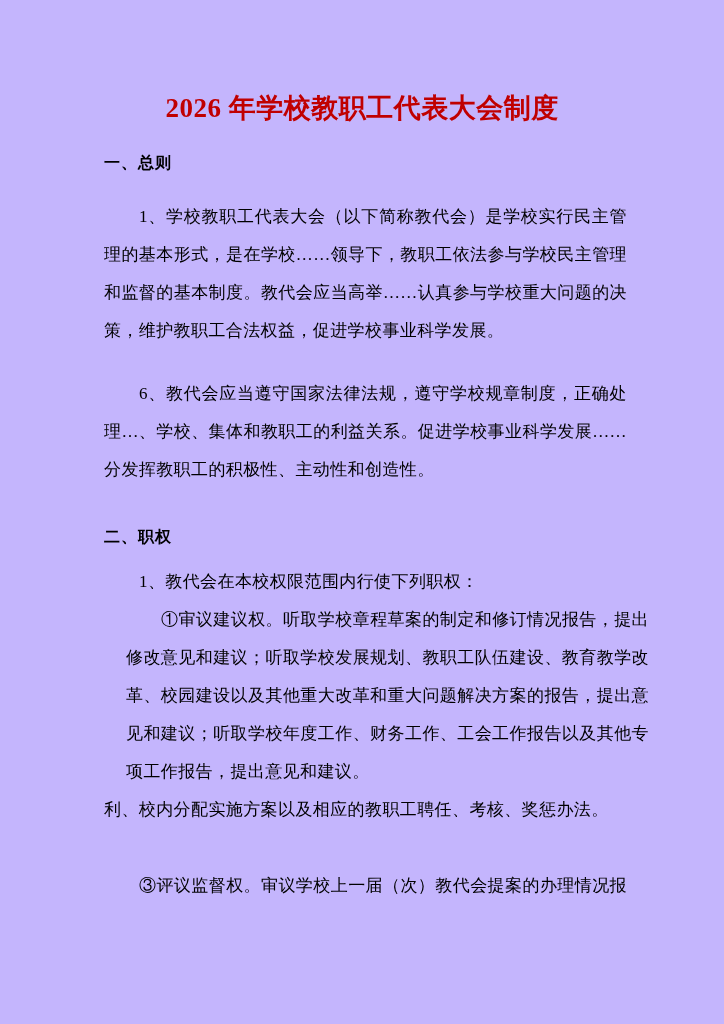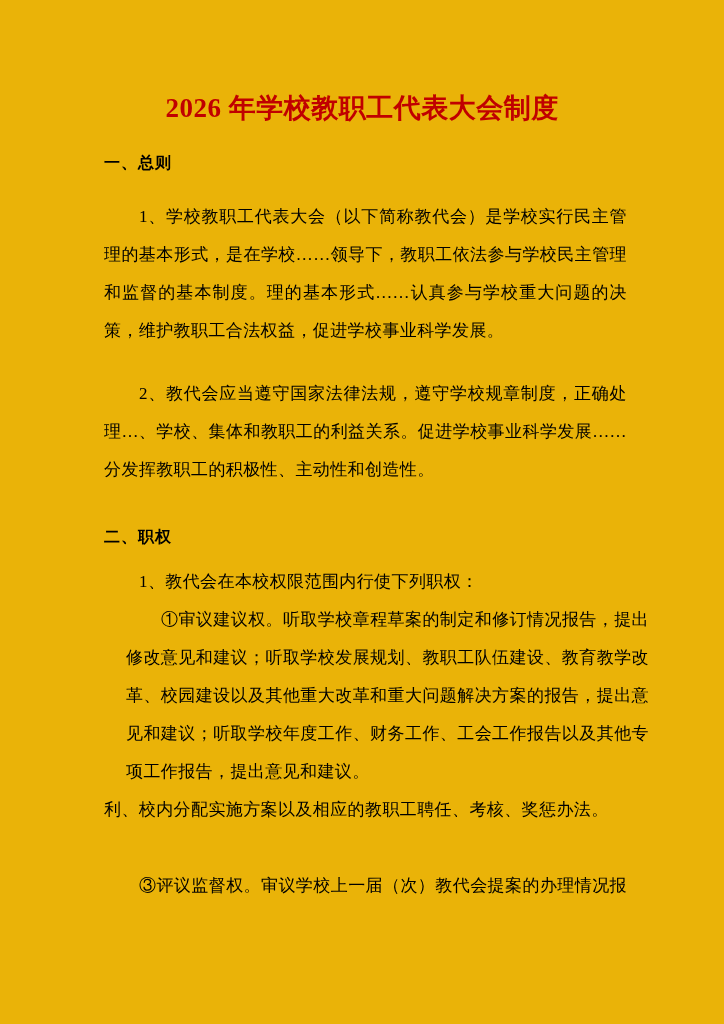--- a/index.html
+++ b/index.html
@@ -1,17 +1,17 @@
 <!DOCTYPE html>
 <html><head>
 <meta charset="utf-8">
 <style>
   html,body{margin:0;padding:0;background:#ffffff;}
   .page{
-    position:relative;width:724px;height:1024px;background:#eab308;overflow:hidden;
+    position:relative;width:724px;height:1024px;background:#c4b5fd;overflow:hidden;
     font-family:"Liberation Serif","DejaVu Serif",serif;color:#000000;
   }
   .title{
     position:absolute;top:90px;left:0;width:724px;margin:0;
     text-align:center;font-size:27px;font-weight:bold;color:#c00000;
     letter-spacing:0.5px;white-space:nowrap;
   }
   .heading{
     position:absolute;left:104px;margin:0;
     font-size:16px;font-weight:bold;line-height:30px;color:#000000;
@@ -41,26 +41,26 @@
 
 <div class="page">
 
   <h1 class="title">2026 年学校教职工代表大会制度</h1>
 
   <div class="heading sec1">一、总则</div>
 
   <div class="block p1">
     <div class="line fill indent">1、学校教职工代表大会（以下简称教代会）是学校实行民主管</div>
     <div class="line fill">理的基本形式，是在学校……领导下，教职工依法参与学校民主管理</div>
-    <div class="line fill">和监督的基本制度。理的基本形式……认真参与学校重大问题的决</div>
+    <div class="line fill">和监督的基本制度。教代会应当高举……认真参与学校重大问题的决</div>
     <div class="line">策，维护教职工合法权益，促进学校事业科学发展。</div>
   </div>
 
   <div class="block p2">
-    <div class="line fill indent">2、教代会应当遵守国家法律法规，遵守学校规章制度，正确处</div>
+    <div class="line fill indent">6、教代会应当遵守国家法律法规，遵守学校规章制度，正确处</div>
     <div class="line fill">理…、学校、集体和教职工的利益关系。促进学校事业科学发展……充</div>
     <div class="line">分发挥教职工的积极性、主动性和创造性。</div>
   </div>
 
   <div class="heading sec2">二、职权</div>
 
   <div class="block p3">
     <div class="line indent">1、教代会在本校权限范围内行使下列职权：</div>
   </div>
 

